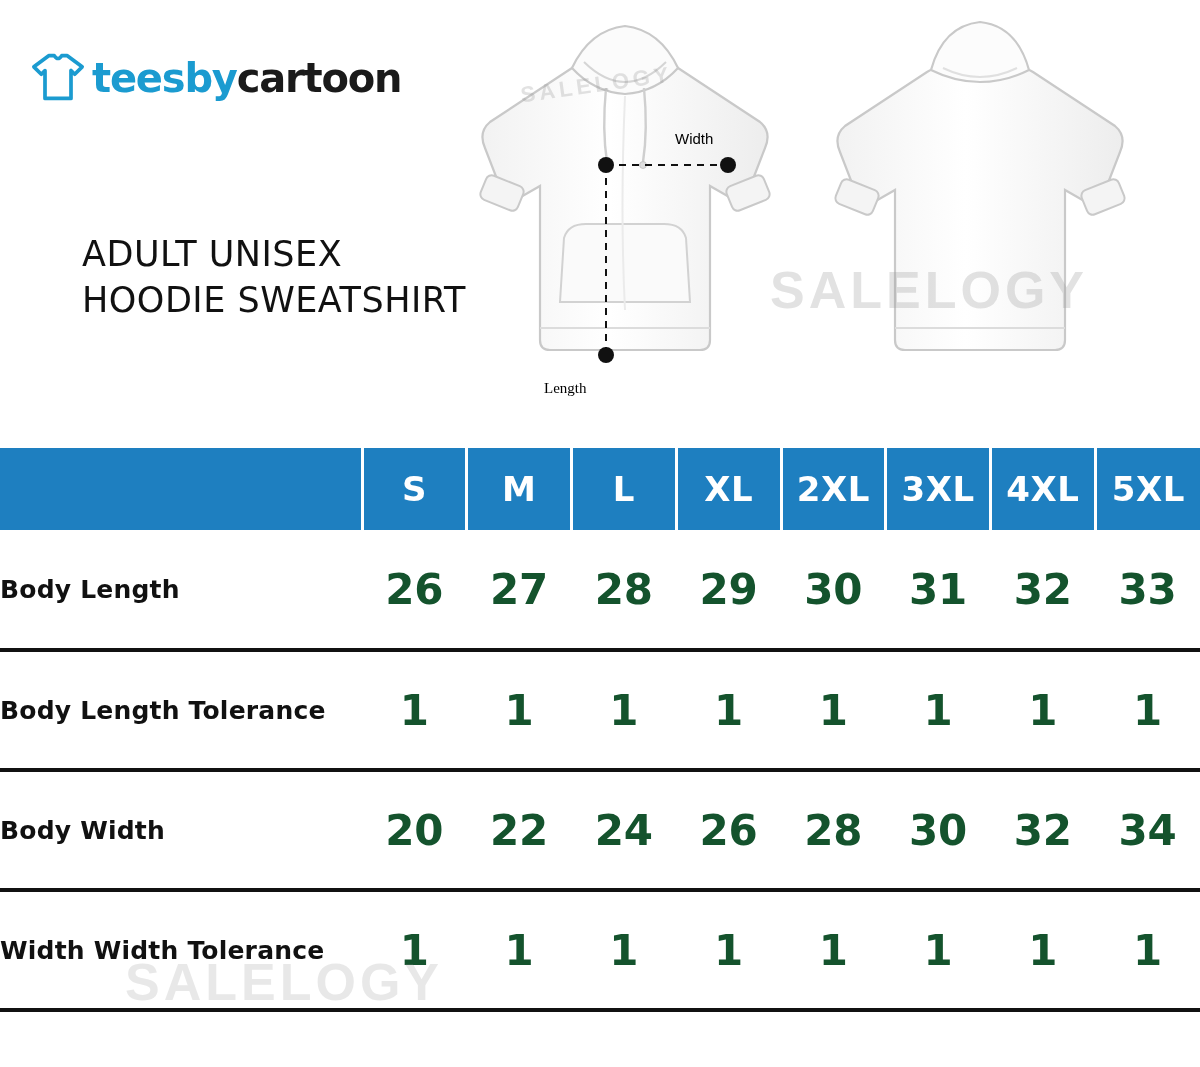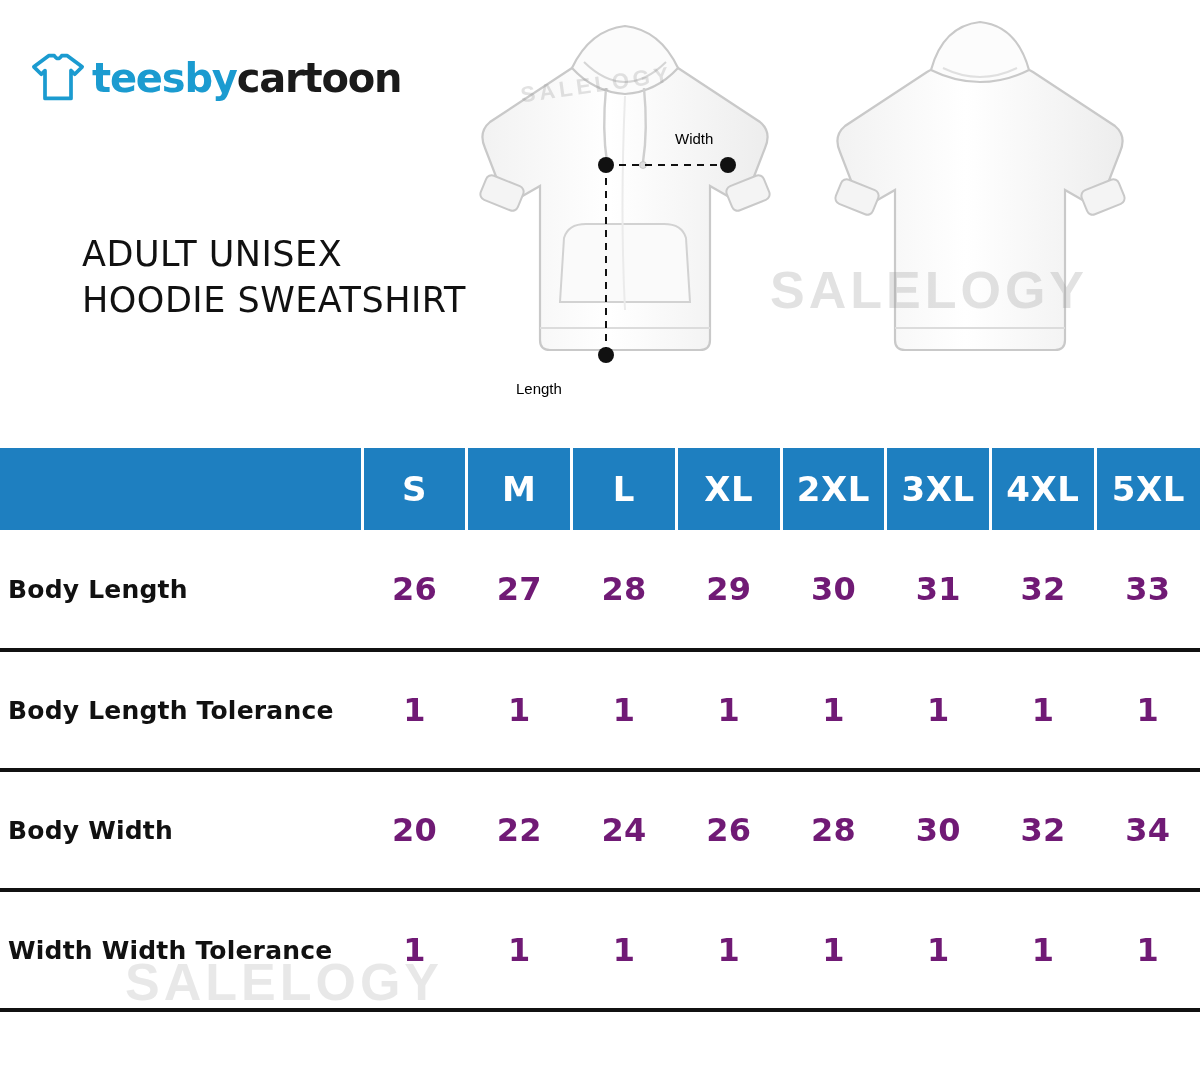--- a/index.html
+++ b/index.html
@@ -45,21 +45,21 @@
   .g-front { left: 0; }
   .g-back { left: 355px; }
 
   .dim-label {
     position: absolute;
     font-family: "Liberation Sans", sans-serif;
     font-size: 15px;
     color: #000000;
   }
   .lbl-width { left: 215px; top: 120px; }
-  .lbl-length { left: 56px; top: 370px; }
+  .lbl-length { left: 84px; top: 370px; font-family: Liberation Serif, serif; }
 
   .wm {
     position: absolute;
     font-family: "Liberation Sans", sans-serif;
     font-weight: bold;
     color: rgba(150,150,150,0.28);
     letter-spacing: 4px;
     pointer-events: none;
     white-space: nowrap;
   }
@@ -97,29 +97,29 @@
     border-bottom: 4px solid #111111;
     vertical-align: middle;
   }
   tbody tr:last-child td { border-bottom: 4px solid #111111; }
 
   td.row-label {
     font-family: "DejaVu Sans", sans-serif;
     font-weight: bold;
     font-size: 25px;
     color: #111;
-    padding-left: 8px;
+    padding-left: 0;
     letter-spacing: 0.2px;
     white-space: nowrap;
   }
   td.val {
     font-family: "DejaVu Sans", sans-serif;
     font-weight: bold;
-    font-size: 32px;
-    color: #701a75;
+    font-size: 42px;
+    color: #14532d;
     text-align: center;
   }
 </style>
 </head>
 <body>
 
 <div class="page">
 
   <div class="header">
 

